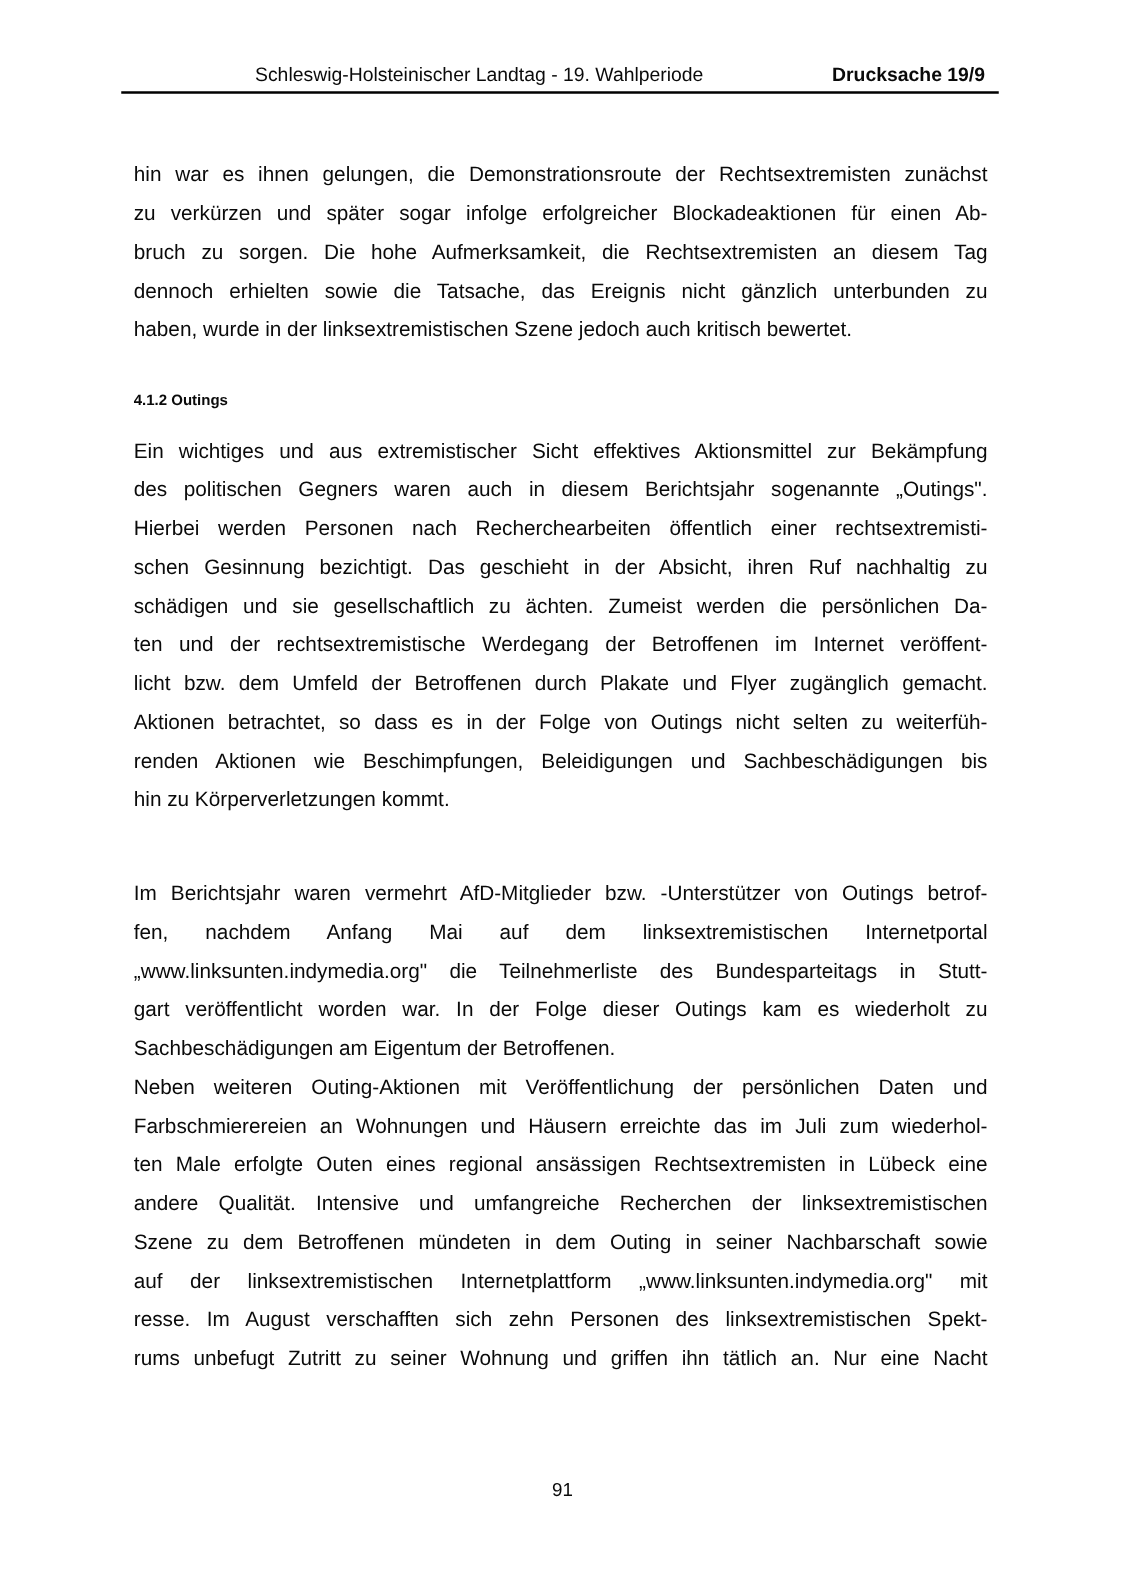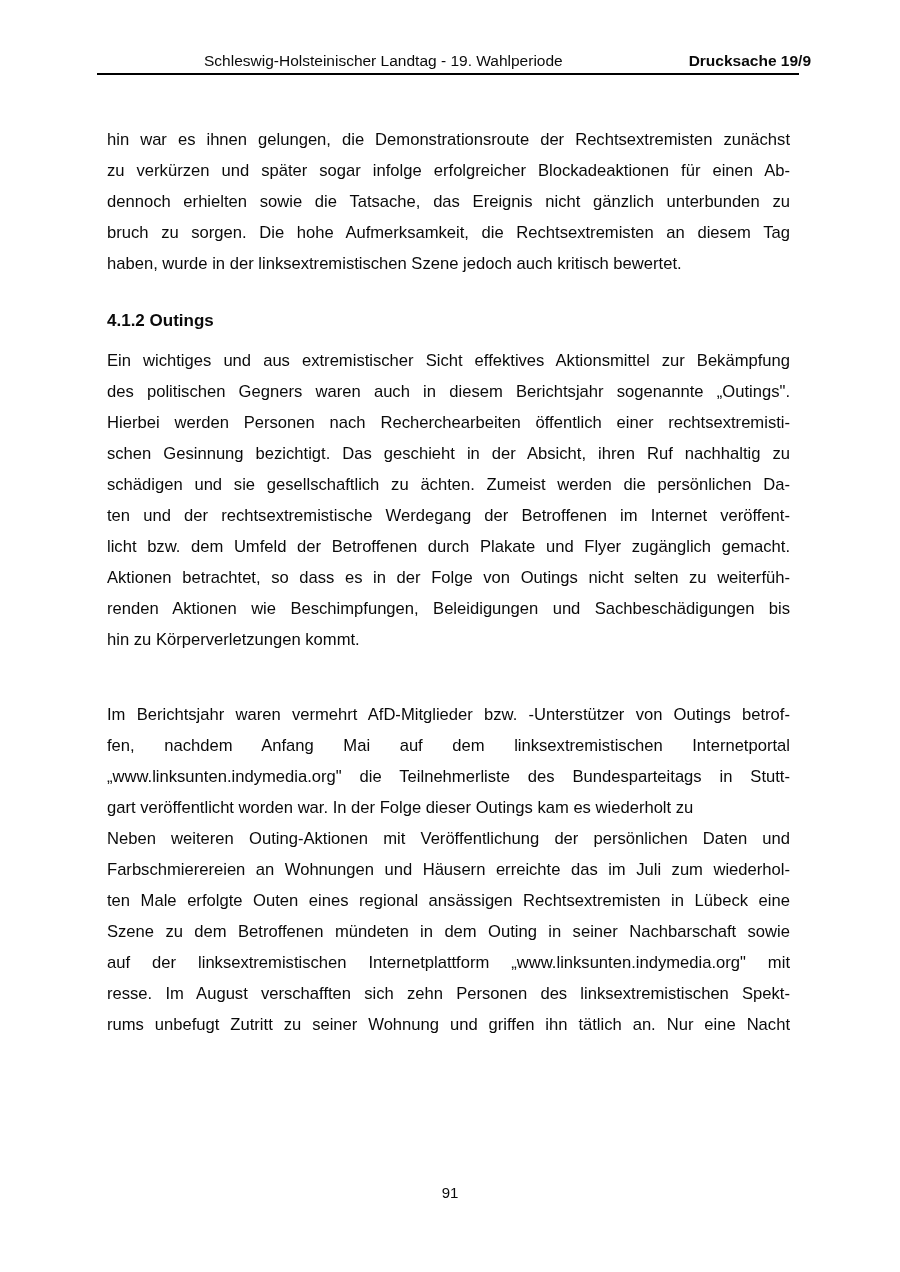--- a/index.html
+++ b/index.html
@@ -9,21 +9,21 @@
     background: #ffffff;
     color: #0a0a0a;
     font-family: "Liberation Sans", sans-serif;
     position: relative;
     overflow: hidden;
   }
   .header-row {
     position: absolute;
     top: 52px;
     left: 97px;
-    right: 89px;
+    right: 112px;
     display: flex;
     justify-content: space-between;
     align-items: baseline;
     font-size: 15.5px;
   }
   .header-left { margin-left: 107px; }
   .header-right { font-weight: 700; }
   .header-rule {
     position: absolute;
     top: 73px;
@@ -42,21 +42,21 @@
     line-height: 31px;
   }
   .para .line {
     text-align: justify;
     text-align-last: justify;
   }
   .para .line:last-child { text-align-last: left; }
   .para.continues .line:last-child { text-align-last: justify; }
   .heading {
     font-weight: 700;
-    font-size: 17px;
+    font-size: 12px;
     margin: 26px 0 9px 0;
     line-height: 31px;
   }
   .para-gap { margin-top: 44px; }
   .footer {
     position: absolute;
     top: 1184px;
     left: 0;
     width: 100%;
     text-align: center;
@@ -73,22 +73,22 @@
     <span class="header-right">Drucksache 19/9</span>
   </div>
 
   <hr class="header-rule">
 
   <div class="content">
 
     <div class="para">
         <div class="line">hin war es ihnen gelungen, die Demonstrationsroute der Rechtsextremisten zunächst</div>
         <div class="line">zu verkürzen und später sogar infolge erfolgreicher Blockadeaktionen für einen Ab-</div>
+        <div class="line">bruch zu sorgen. Die hohe Aufmerksamkeit, die Rechtsextremisten an diesem Tag</div>
         <div class="line">dennoch erhielten sowie die Tatsache, das Ereignis nicht gänzlich unterbunden zu</div>
-        <div class="line">bruch zu sorgen. Die hohe Aufmerksamkeit, die Rechtsextremisten an diesem Tag</div>
         <div class="line">haben, wurde in der linksextremistischen Szene jedoch auch kritisch bewertet.</div>
       </div>
 
     <div class="heading">4.1.2 Outings</div>
 
     <div class="para">
         <div class="line">Ein wichtiges und aus extremistischer Sicht effektives Aktionsmittel zur Bekämpfung</div>
         <div class="line">des politischen Gegners waren auch in diesem Berichtsjahr sogenannte „Outings".</div>
         <div class="line">Hierbei werden Personen nach Recherchearbeiten öffentlich einer rechtsextremisti-</div>
         <div class="line">schen Gesinnung bezichtigt. Das geschieht in der Absicht, ihren Ruf nachhaltig zu</div>
@@ -98,26 +98,28 @@
         <div class="line">Aktionen betrachtet, so dass es in der Folge von Outings nicht selten zu weiterfüh-</div>
         <div class="line">renden Aktionen wie Beschimpfungen, Beleidigungen und Sachbeschädigungen bis</div>
         <div class="line">hin zu Körperverletzungen kommt.</div>
       </div>
 
     <div class="para para-gap">
         <div class="line">Im Berichtsjahr waren vermehrt AfD-Mitglieder bzw. -Unterstützer von Outings betrof-</div>
         <div class="line">fen, nachdem Anfang Mai auf dem linksextremistischen Internetportal</div>
         <div class="line">„www.linksunten.indymedia.org" die Teilnehmerliste des Bundesparteitags in Stutt-</div>
         <div class="line">gart veröffentlicht worden war. In der Folge dieser Outings kam es wiederholt zu</div>
+        <div class="line">Sachbeschädigungen am Eigentum der Betroffenen.</div>
       </div>
 
     <div class="para continues">
         <div class="line">Neben weiteren Outing-Aktionen mit Veröffentlichung der persönlichen Daten und</div>
         <div class="line">Farbschmierereien an Wohnungen und Häusern erreichte das im Juli zum wiederhol-</div>
         <div class="line">ten Male erfolgte Outen eines regional ansässigen Rechtsextremisten in Lübeck eine</div>
+        <div class="line">andere Qualität. Intensive und umfangreiche Recherchen der linksextremistischen</div>
         <div class="line">Szene zu dem Betroffenen mündeten in dem Outing in seiner Nachbarschaft sowie</div>
         <div class="line">auf der linksextremistischen Internetplattform „www.linksunten.indymedia.org" mit</div>
         <div class="line">resse. Im August verschafften sich zehn Personen des linksextremistischen Spekt-</div>
         <div class="line">rums unbefugt Zutritt zu seiner Wohnung und griffen ihn tätlich an. Nur eine Nacht</div>
       </div>
 
   </div>
 
   <div class="footer">91</div>
 

